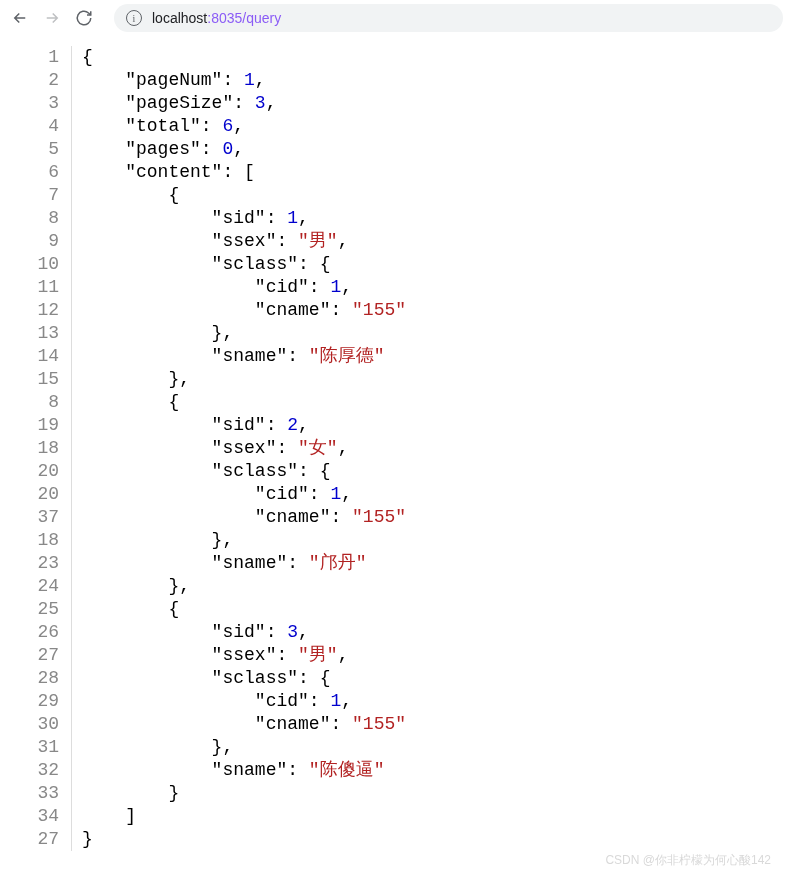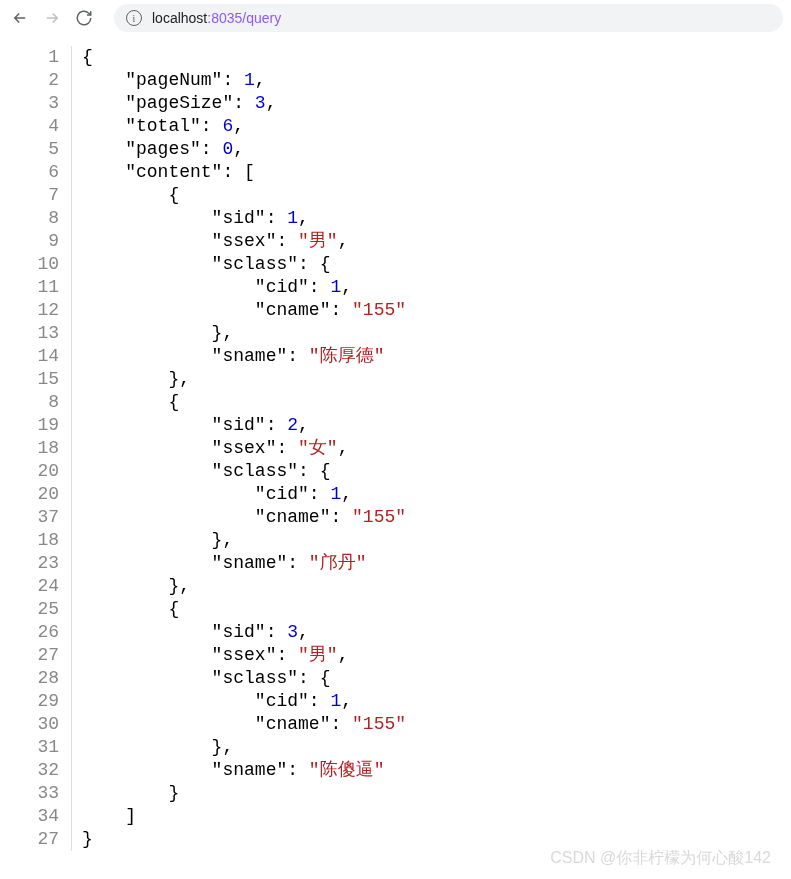--- a/index.html
+++ b/index.html
@@ -85,21 +85,21 @@
       flex: 1;
     }
     .code .line { height: 23px; white-space: pre; color: #000; }
     .t-num { color: #0000cd; }
     .t-str { color: #b22222; }
     .watermark {
       position: absolute;
       bottom: 10px;
       right: 20px;
       color: #d9d9d9;
-      font-size: 16px;
+      font-size: 12px;
       font-family: "Microsoft YaHei", sans-serif;
     }
   </style>
 </head>
 <body>
 
 <div class="toolbar">
   <div class="nav-icon">
     <svg width="18" height="18" viewBox="0 0 24 24" fill="none" stroke="#5f6368" stroke-width="2">
         <path d="M19 12H5M11 18l-6-6 6-6"></path>

